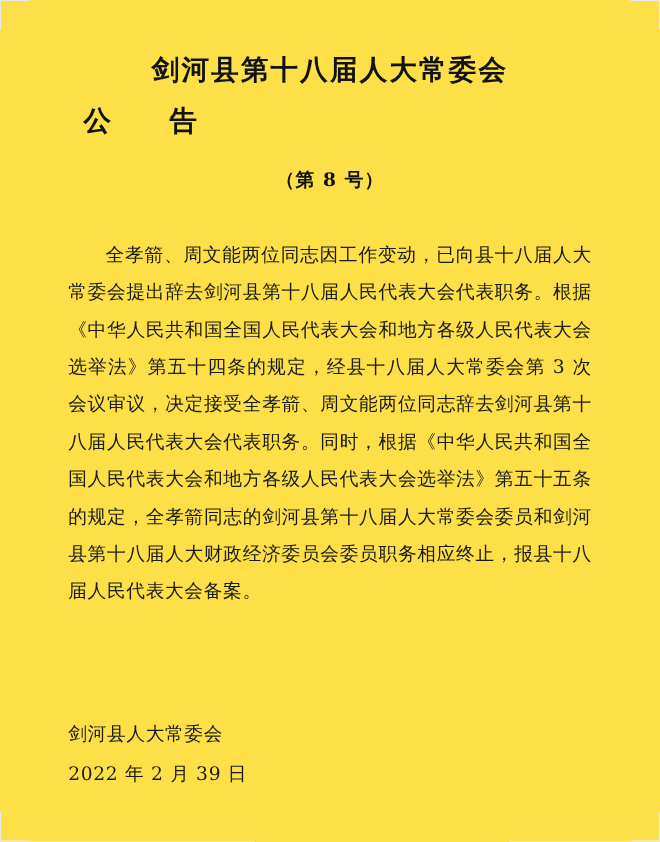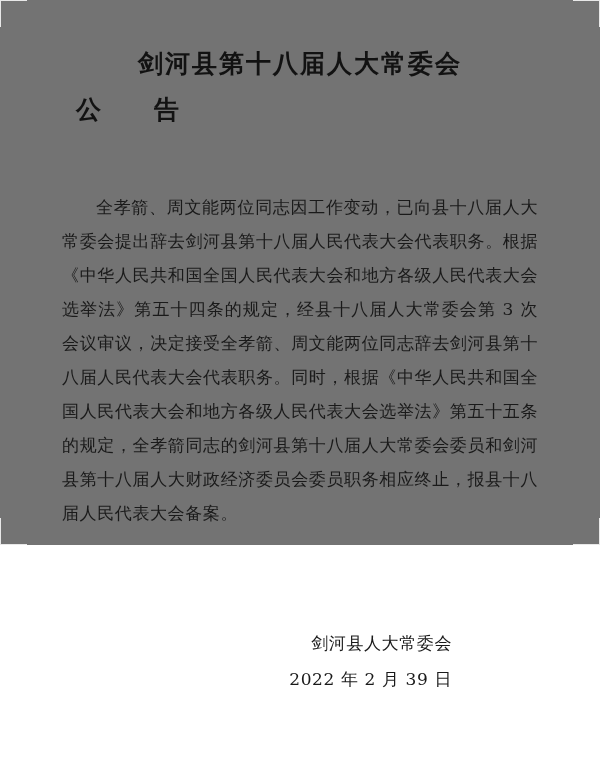--- a/index.html
+++ b/index.html
@@ -10,24 +10,24 @@
   body {
     width: 600px;
     height: 765px;
     font-family: "DejaVu Serif", "Liberation Serif", serif;
     color: #1a1a1a;
     position: relative;
     overflow: hidden;
   }
   .page {
     width: 600px;
-    height: 545px;
+    height: 765px;
     box-sizing: border-box;
     position: relative;
-    background: #737373;
+    background: #fde047;
   }
   
   .corner {
     position: absolute;
     width: 26px;
     height: 26px;
     background: transparent;
   }
   .corner.tl { top: 0; left: 0; border-left: 1px solid #e8e8e8; border-top: 1px solid #e8e8e8; }
   .corner.tr { top: 0; right: 0; border-right: 1px solid #e8e8e8; border-top: 1px solid #e8e8e8; }
@@ -58,55 +58,55 @@
   }
   .doc-number {
     text-align: center;
     font-size: 17px;
     font-weight: 700;
     margin: 22px 0 0 0;
     letter-spacing: 1px;
     color: #121212;
   }
   .body-text {
-    margin: 60px 0 0 0;
+    margin: 40px 0 0 0;
     font-size: 17px;
     line-height: 2.0;
     text-align: justify;
     text-justify: inter-ideograph;
     letter-spacing: 0.6px;
     color: #1a1a1a;
   }
   .body-text p {
     margin: 0;
     text-indent: 2em;
   }
   .signature {
     margin-top: 96px;
-    text-align: right;
     padding-right: 86px;
     font-size: 17px;
     line-height: 2.1;
     letter-spacing: 0.6px;
     color: #1a1a1a;
   }
   .signature div { white-space: nowrap; }
 </style>
 </head>
 <body>
 
 <div class="page">
   <div class="corner tl"></div>
   <div class="corner tr"></div>
   <div class="corner bl"></div>
   <div class="corner br"></div>
 
   <div class="content">
     <h1 class="doc-title">剑河县第十八届人大常委会</h1>
     <div class="doc-subtitle">公　告</div>
+    <div class="doc-number">（第 8 号）</div>
 
     <div class="body-text">
       <p>全孝箭、周文能两位同志因工作变动，已向县十八届人大常委会提出辞去剑河县第十八届人民代表大会代表职务。根据《中华人民共和国全国人民代表大会和地方各级人民代表大会选举法》第五十四条的规定，经县十八届人大常委会第 3 次会议审议，决定接受全孝箭、周文能两位同志辞去剑河县第十八届人民代表大会代表职务。同时，根据《中华人民共和国全国人民代表大会和地方各级人民代表大会选举法》第五十五条的规定，全孝箭同志的剑河县第十八届人大常委会委员和剑河县第十八届人大财政经济委员会委员职务相应终止，报县十八届人民代表大会备案。</p>
     </div>
 
     <div class="signature">
       <div>剑河县人大常委会</div>
       <div>2022 年 2 月 39 日</div>
     </div>
   </div>

